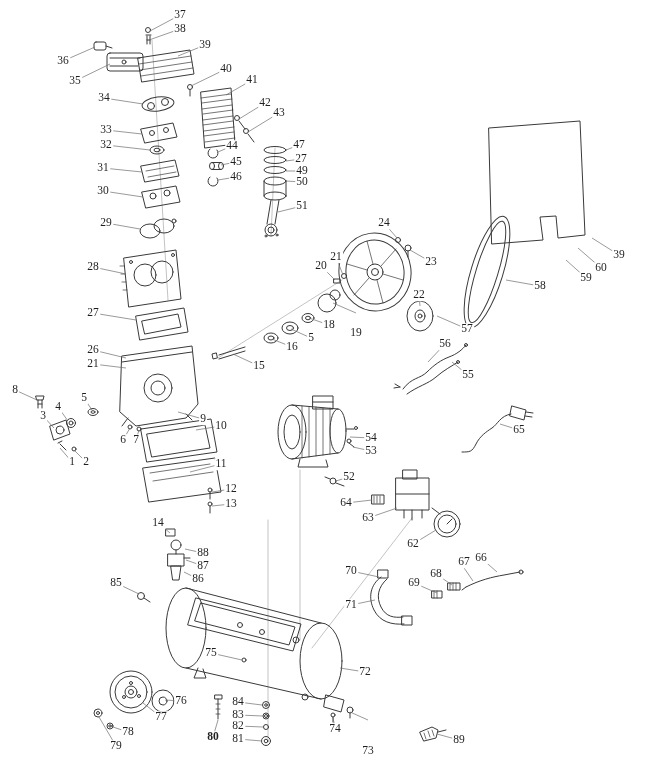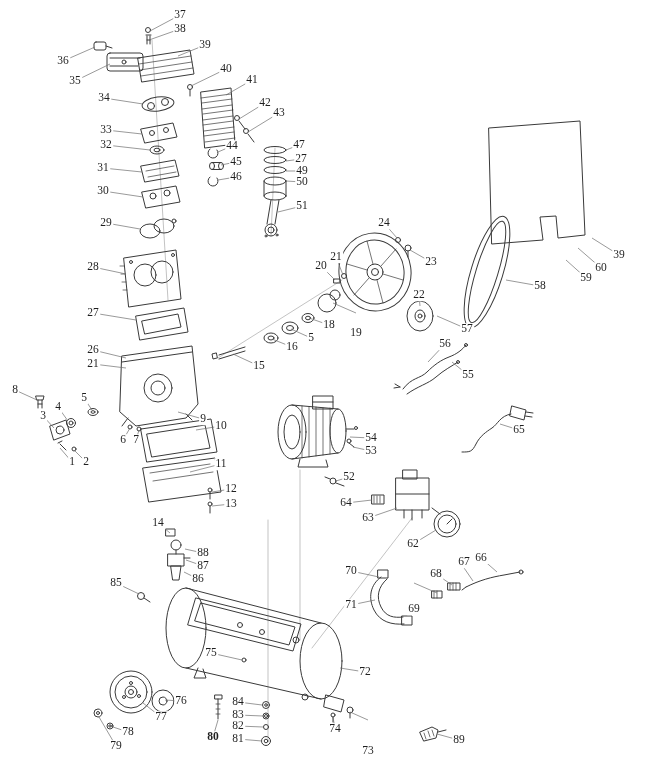--- a/index.html
+++ b/index.html
@@ -497,21 +497,21 @@
       <div class="part-label" style="left: 586px; top: 278px;">59</div>
       <div class="part-label" style="left: 601px; top: 268px;">60</div>
       <div class="part-label" style="left: 619px; top: 255px;">39</div>
       <div class="part-label" style="left: 413px; top: 544px;">62</div>
       <div class="part-label" style="left: 368px; top: 518px;">63</div>
       <div class="part-label" style="left: 346px; top: 503px;">64</div>
       <div class="part-label" style="left: 519px; top: 430px;">65</div>
       <div class="part-label" style="left: 481px; top: 558px;">66</div>
       <div class="part-label" style="left: 464px; top: 562px;">67</div>
       <div class="part-label" style="left: 436px; top: 574px;">68</div>
-      <div class="part-label" style="left: 414px; top: 609px;">69</div>
+      <div class="part-label" style="left: 414px; top: 583px;">69</div>
       <div class="part-label" style="left: 351px; top: 571px;">70</div>
       <div class="part-label" style="left: 351px; top: 605px;">71</div>
       <div class="part-label" style="left: 365px; top: 672px;">72</div>
       <div class="part-label" style="left: 368px; top: 720px; margin-top: 31px;">73</div>
       <div class="part-label" style="left: 335px; top: 729px;">74</div>
       <div class="part-label" style="left: 211px; top: 653px;">75</div>
       <div class="part-label" style="left: 181px; top: 701px;">76</div>
       <div class="part-label" style="left: 161px; top: 717px;">77</div>
       <div class="part-label" style="left: 128px; top: 732px;">78</div>
       <div class="part-label" style="left: 116px; top: 746px;">79</div>

